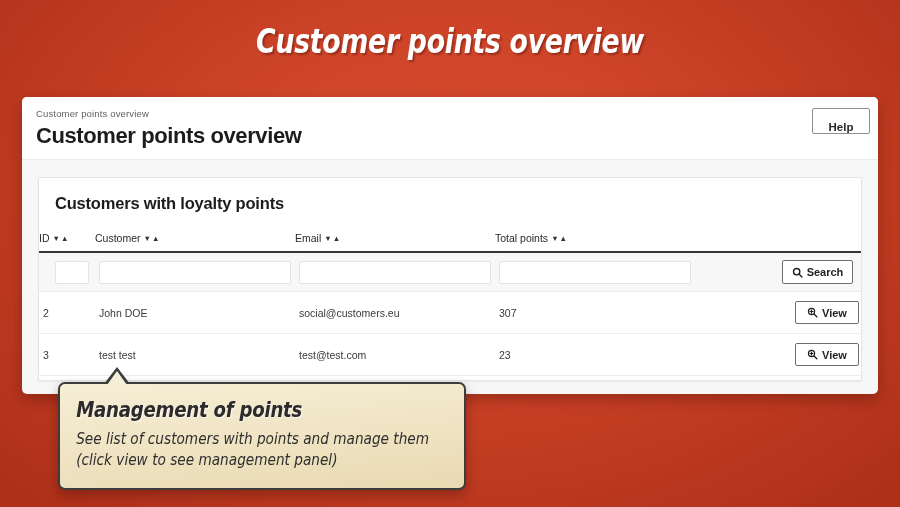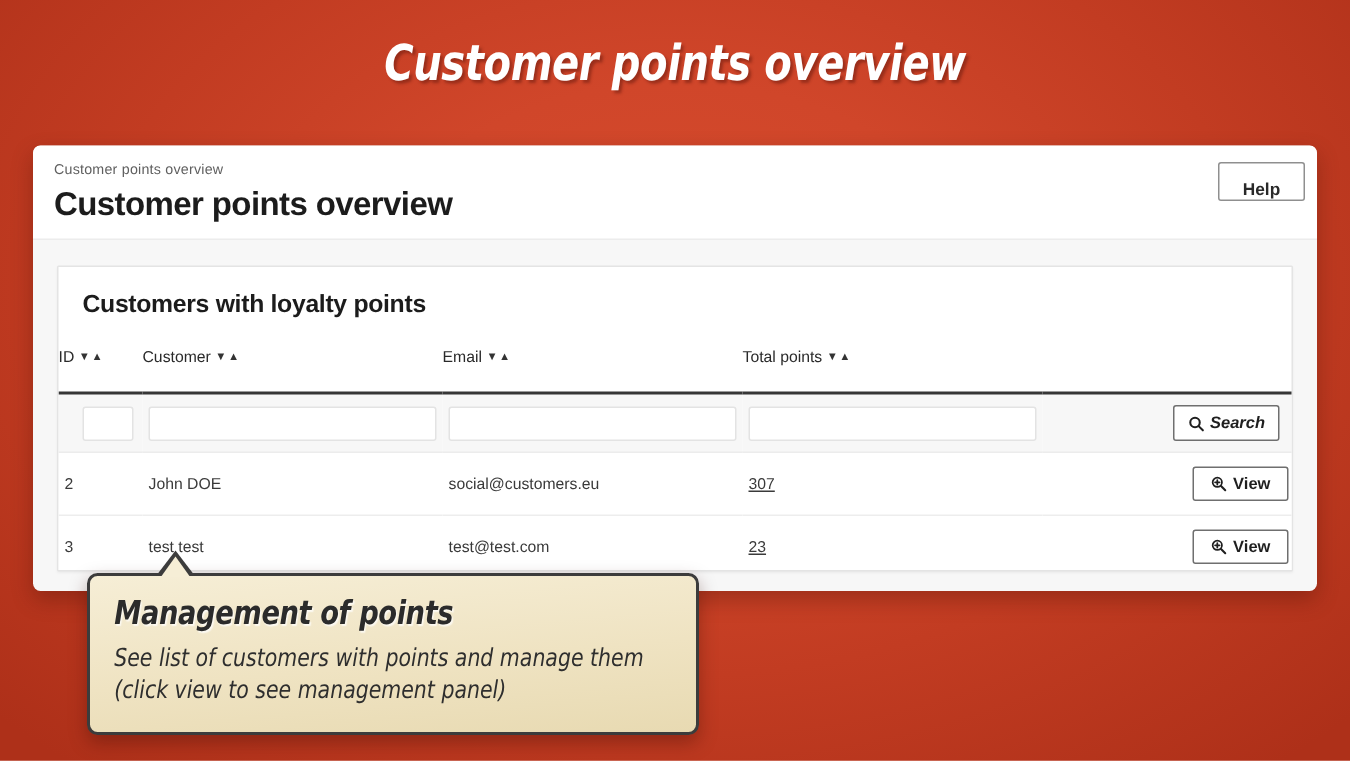--- a/index.html
+++ b/index.html
@@ -135,21 +135,21 @@
     border-collapse: collapse;
     margin-top: 19px;
     table-layout: fixed;
   }
 
   table.points-table th {
     font-size: 10.5px;
     font-weight: normal;
     color: #2a2a2a;
     text-align: left;
-    padding: 0 0 17px 0;
+    padding: 0 0 7px 0;
     border-bottom: 2px solid #363636;
     white-space: nowrap;
   }
 
   .col-id      { width: 56px;  }
   .col-cust    { width: 200px; }
   .col-email   { width: 200px; }
   .col-points  { width: 200px; }
   .col-actions { width: 168px; }
 
@@ -200,33 +200,32 @@
     font-size: 11px;
     font-weight: bold;
     color: #1f1f1f;
     display: inline-flex;
     align-items: center;
     justify-content: center;
     gap: 4px;
     box-sizing: border-box;
     cursor: pointer;
     padding: 0 7px;
-    font-style: italic;
   }
 
   
   tr.data-row td {
     font-size: 10.5px;
     color: #3a3a3a;
     padding: 9px 4px;
     border-bottom: 1px solid #ededed;
     background: #ffffff;
   }
   td.cell-id      { padding-left: 16px; text-align: left; }
-  td.cell-points  { padding-left: 8px; text-decoration: underline; }
+  td.cell-points  { padding-left: 8px; }
   td.cell-actions { text-align: right; padding-right: 10px; }
 
   .view-button {
     display: inline-flex;
     align-items: center;
     justify-content: center;
     gap: 4px;
     min-width: 64px;
     height: 23px;
     background: #ffffff;

